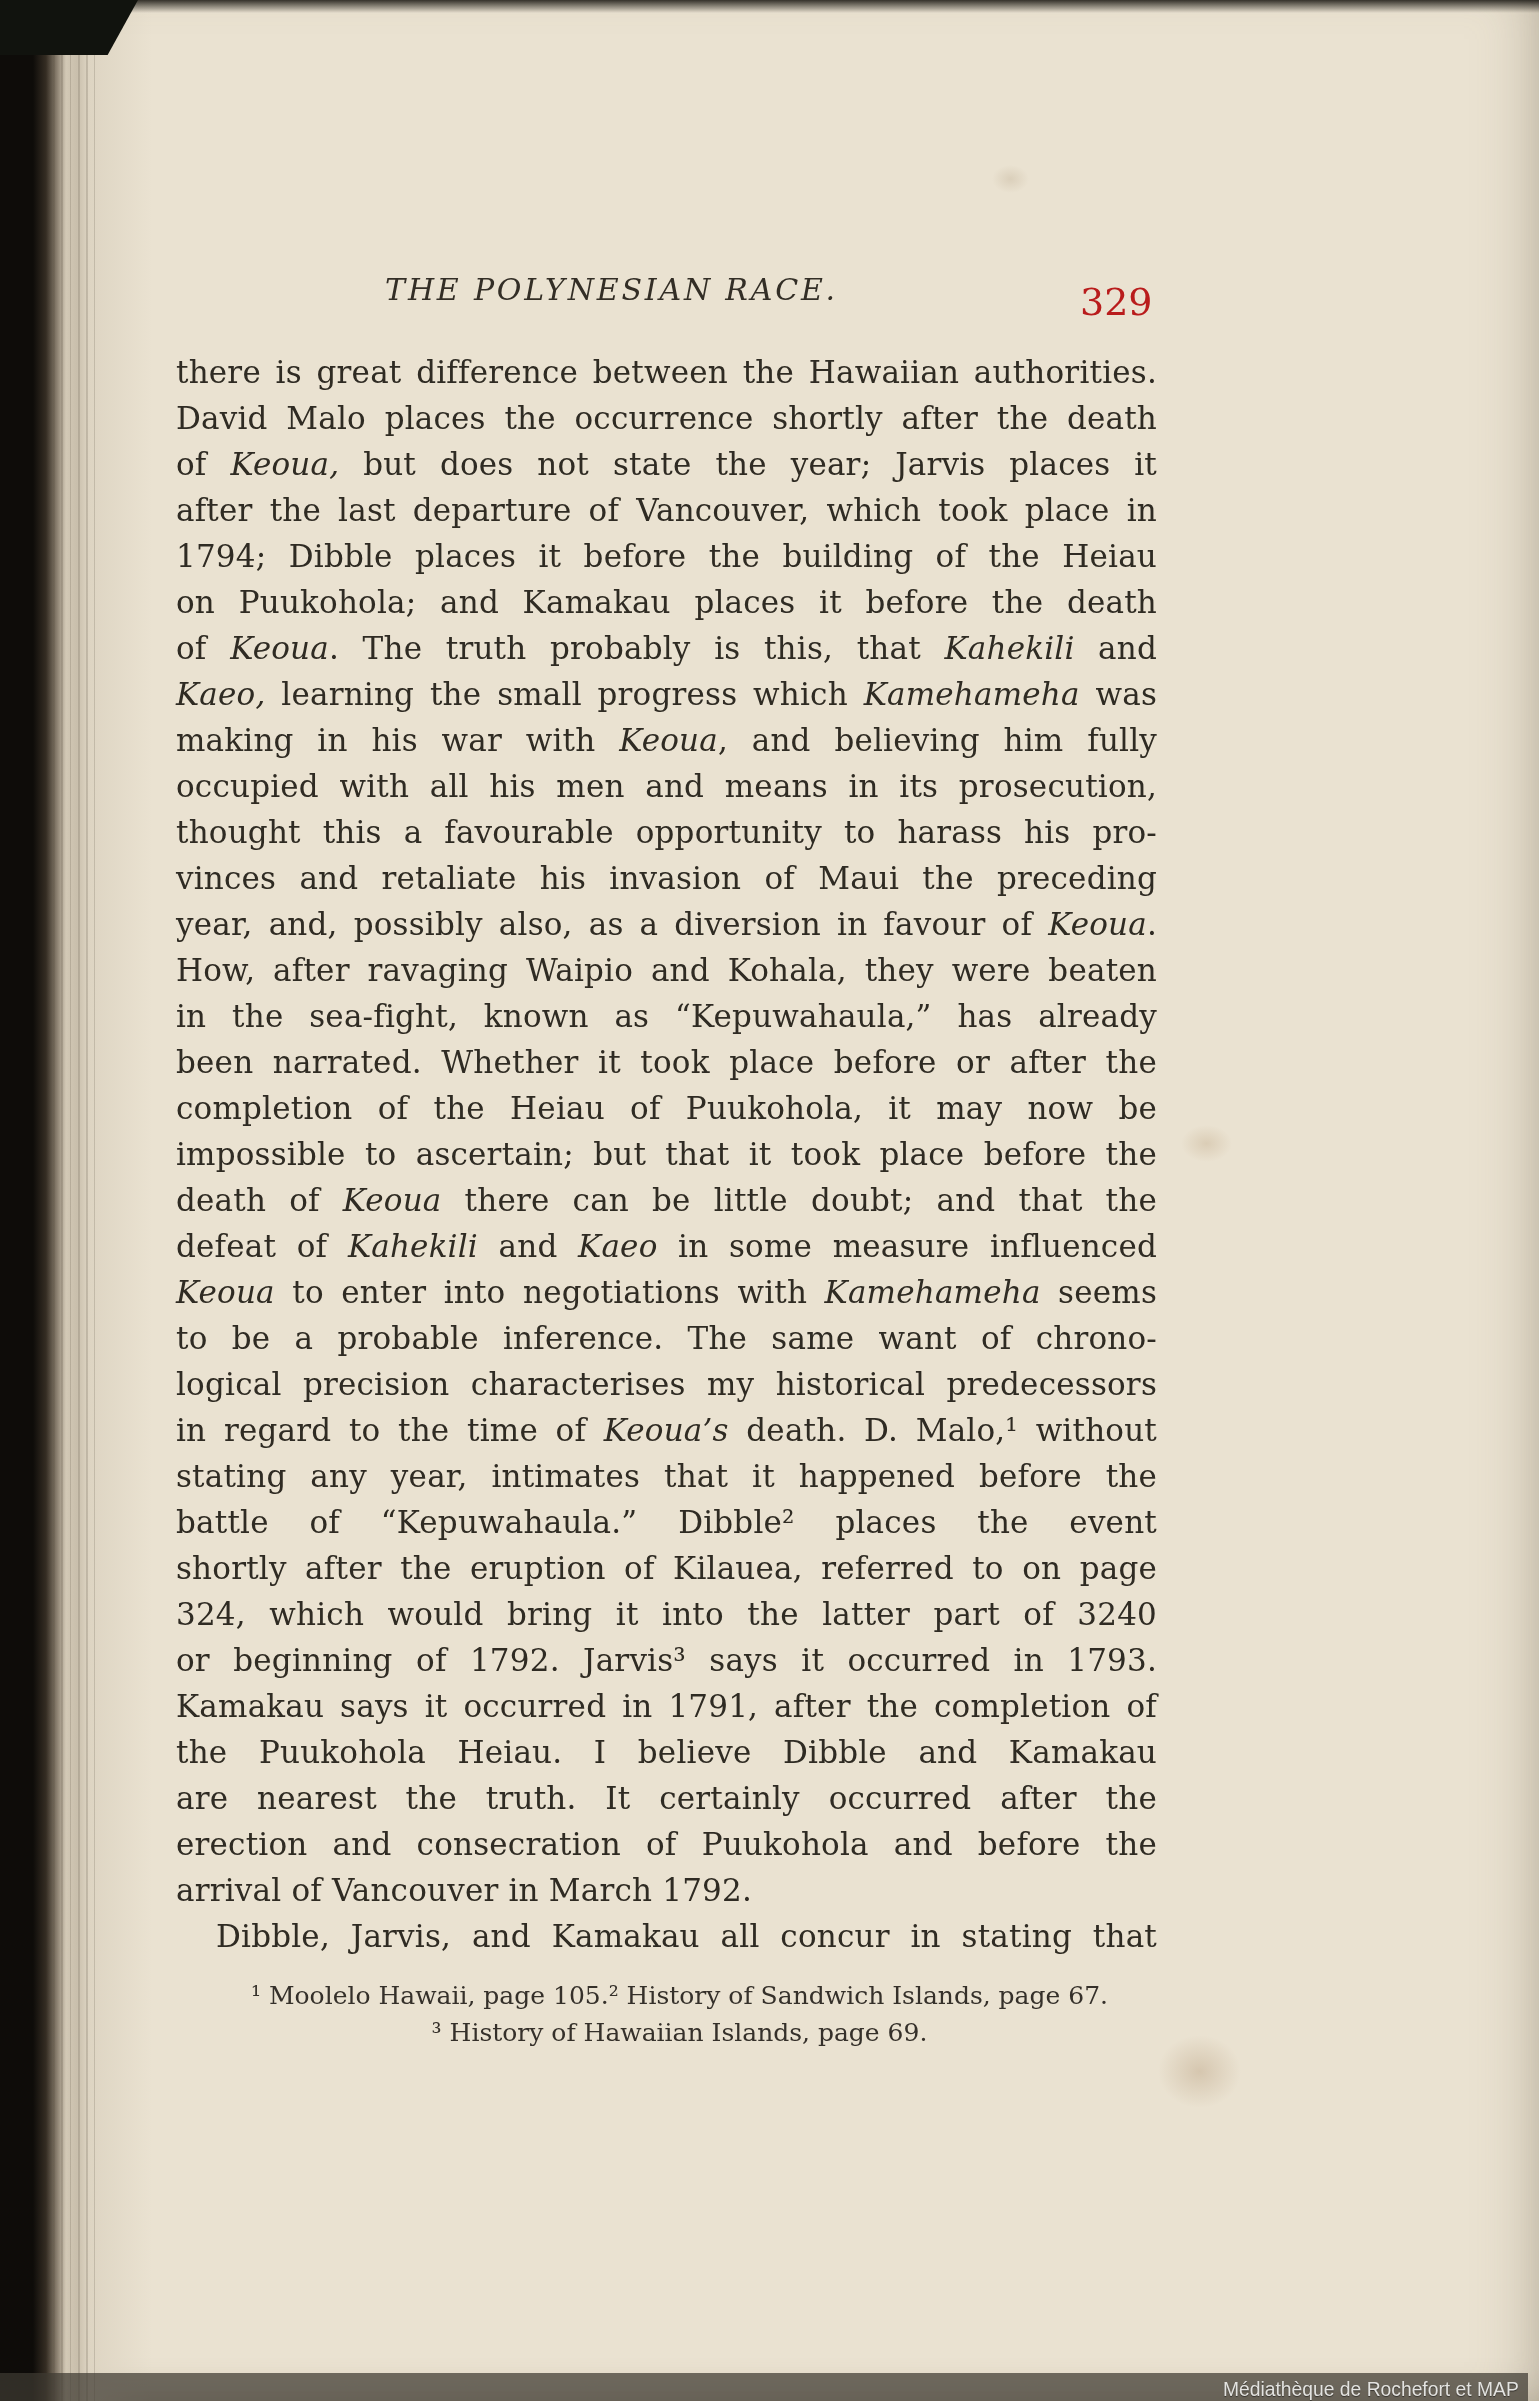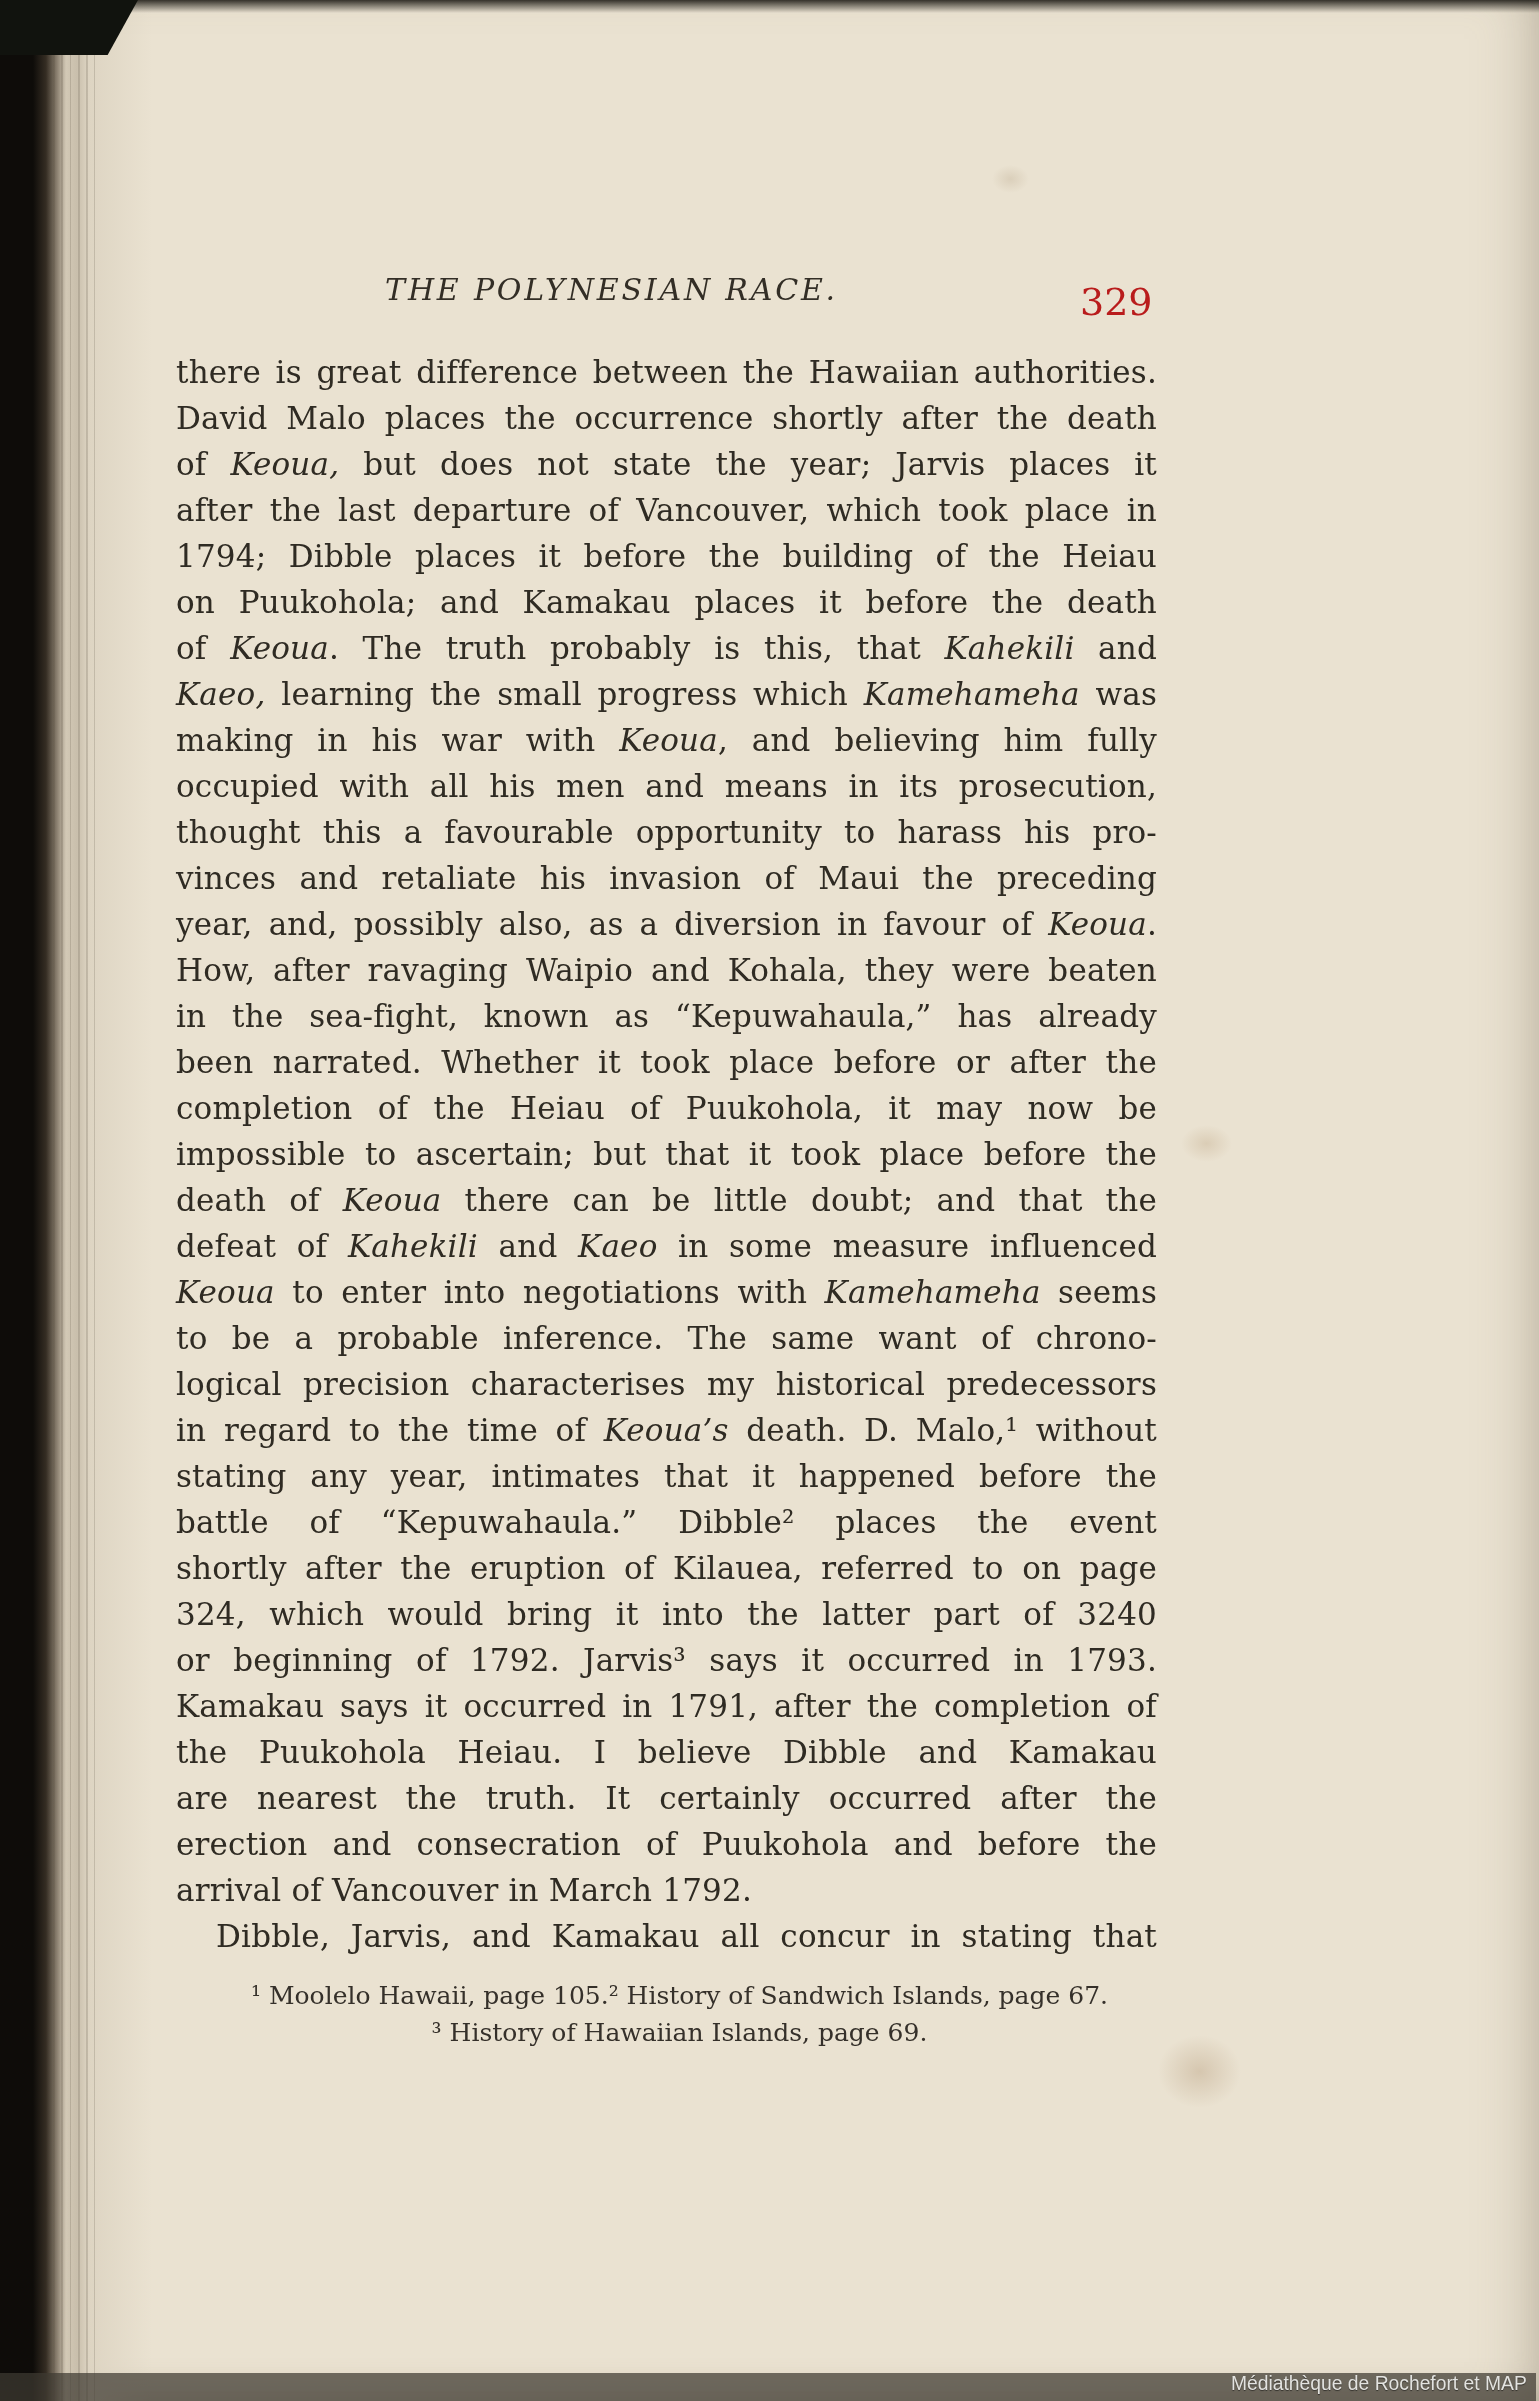--- a/index.html
+++ b/index.html
@@ -82,23 +82,23 @@
   
   .footnotes {
     position: absolute; left: 220px; top: 1977px; width: 919px;
     font-size: 25px; color: #35302a;
   }
   .fnrow1 { display: flex; justify-content: center; line-height: 37px; }
   .fnrow2 { text-align: center; line-height: 37px; }
 
   
   .wm-bar {
-    position: absolute; left: 0; right: 4px; bottom: 0; height: 27.6px;
+    position: absolute; left: 0; right: 12px; bottom: 0; height: 27.6px;
     background: rgba(62,58,50,0.72);
-    display: flex; align-items: flex-start; justify-content: flex-end;
+    display: flex; align-items: flex-end; justify-content: flex-end;
   }
   .wm-text {
     font-family: "Liberation Sans", "DejaVu Sans", sans-serif;
     font-size: 19.3px; color: #e3e3e0; padding-right: 9.2px;
     text-shadow: 0 0.9px 0.9px rgba(0,0,0,0.5);
   }
 </style>
 </head>
 <body>
 

